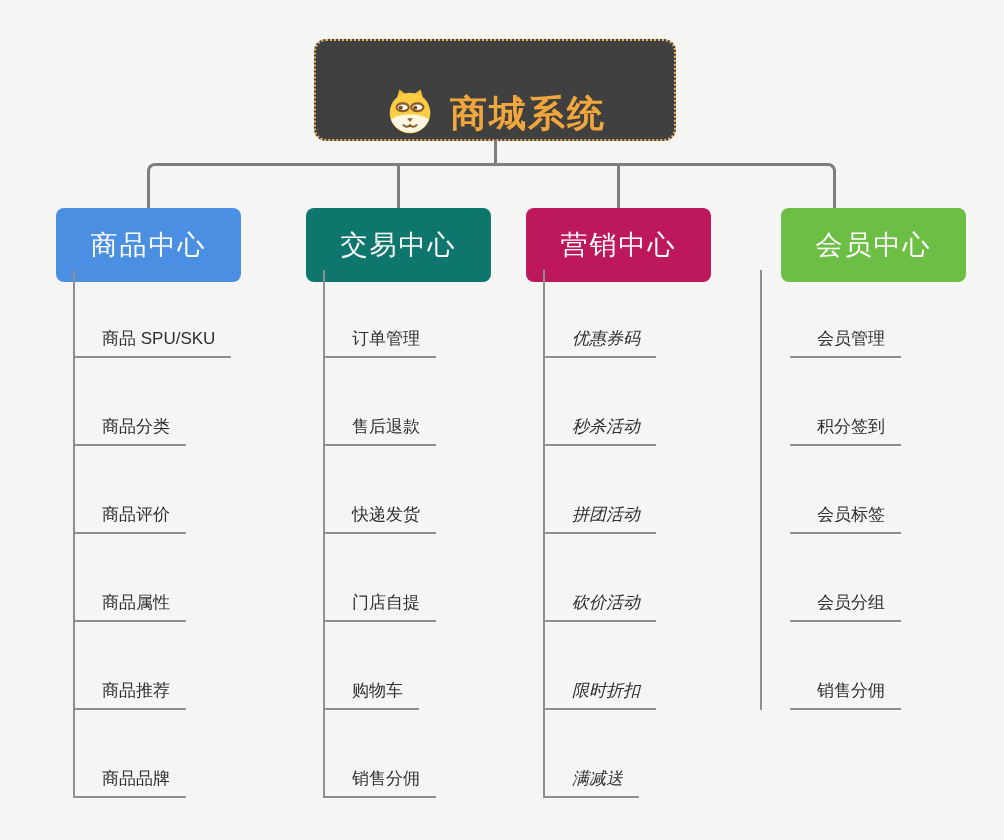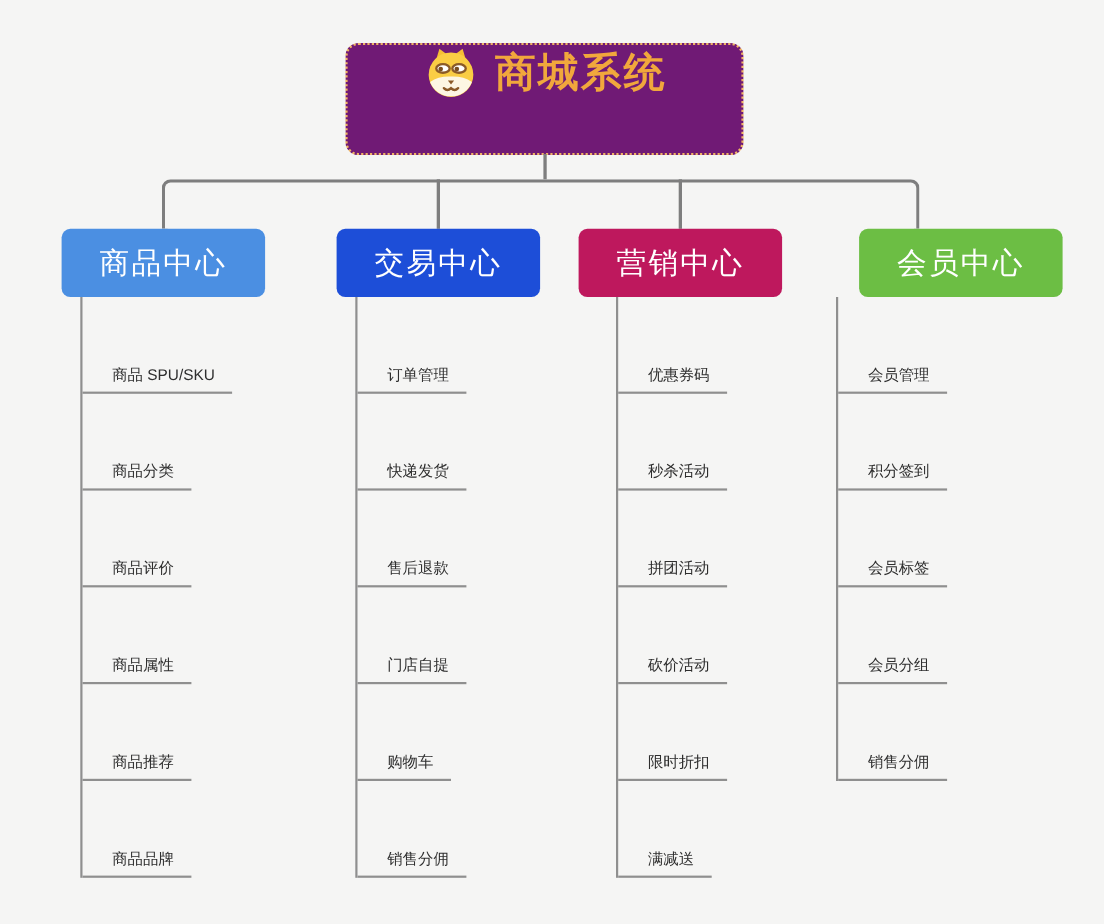--- a/index.html
+++ b/index.html
@@ -9,26 +9,26 @@
     width: 1004px;
     height: 840px;
     overflow: hidden;
     background: #f5f5f4;
   }
   
   .root-node {
     position: absolute;
     left: 314px; top: 39px;
     width: 362px; height: 102px;
-    background: #701a75;
+    background: #404040;
     border: 2px dotted #f0b463;
     border-radius: 12px;
     box-sizing: border-box;
     display: flex;
-    align-items: flex-start;
+    align-items: flex-end;
     justify-content: center;
     gap: 14px;
     cursor: default;
   }
   .root-title {
     font-size: 37px;
     font-weight: 600;
     letter-spacing: 2px;
     color: var(--root-title, #f1a73c);
     white-space: nowrap;
@@ -56,21 +56,21 @@
     top: 163px;
     width: 3px; height: 45px;
     background: var(--connector, #7e7e7e);
   }
   .drop-2 { left: 397px; }
   .drop-3 { left: 617px; }
   
   .branch-box {
     position: absolute;
     top: 208px;
-    width: 185px; height: 62px;
+    width: 185px; height: 74px;
     border-radius: 8px;
     color: #ffffff;
     font-size: 27px;
     letter-spacing: 2px;
     display: flex;
     align-items: center;
     justify-content: center;
     cursor: default;
   }
   .branch-box-1 { left: 56px; }
@@ -78,31 +78,31 @@
   .branch-box-3 { left: 526px; }
   .branch-box-4 { left: 743px; }
   
   .branch-list {
     position: absolute;
     top: 270px;
     border-left: 2px solid var(--leafline, #8f8f8f);
   }
   .branch-list-1 { left: 73px; }
   .branch-list-2 { left: 323px; }
-  .branch-list-3 { left: 560px; }
-  .branch-list-4 { left: 760px; }
+  .branch-list-3 { left: 543px; font-style: italic; }
+  .branch-list-4 { left: 760px; padding-left: 28px; }
   .leaf {
     height: 88px;
     display: flex;
     align-items: flex-end;
   }
   .leaf-label {
     display: inline-block;
     white-space: nowrap;
-    font-size: 14px;
+    font-size: 17px;
     color: var(--leaftext, #2e2e2e);
     padding: 0 16px 6px 27px;
     border-bottom: 2px solid var(--leafline, #8f8f8f);
     cursor: default;
   }
 </style>
 </head>
 <body>
 
 <div class="stage" style="background: rgb(245, 245, 244); --connector: #7e7e7e; --leafline: #8f8f8f; --leaftext: #2e2e2e; --root-title: #f1a73c;">
@@ -124,21 +124,21 @@
     </span>
     <span class="root-title">商城系统</span>
   </div>
 
   <div class="stem"></div>
   <div class="bracket"></div>
   <div class="drop drop-2"></div>
   <div class="drop drop-3"></div>
 
   <div class="branch-box branch-box-1" style="background: rgb(75, 143, 226);">商品中心</div>
-  <div class="branch-box branch-box-2" style="background: #1d4ed8;">交易中心</div>
+  <div class="branch-box branch-box-2" style="background: #0f766e;">交易中心</div>
   <div class="branch-box branch-box-3" style="background: #be185d;">营销中心</div>
   <div class="branch-box branch-box-4" style="background: rgb(108, 190, 68); margin-left: 38px;">会员中心</div>
 
   <div class="branch-list branch-list-1">
     <div class="leaf">
         <span class="leaf-label">商品 SPU/SKU</span>
       </div>
     <div class="leaf">
         <span class="leaf-label">商品分类</span>
       </div>
@@ -154,26 +154,26 @@
     <div class="leaf">
         <span class="leaf-label">商品品牌</span>
       </div>
   </div>
 
   <div class="branch-list branch-list-2">
     <div class="leaf">
         <span class="leaf-label">订单管理</span>
       </div>
     <div class="leaf">
+        <span class="leaf-label">售后退款</span>
+      </div>
+    <div class="leaf">
         <span class="leaf-label">快递发货</span>
       </div>
     <div class="leaf">
-        <span class="leaf-label">售后退款</span>
-      </div>
-    <div class="leaf">
         <span class="leaf-label">门店自提</span>
       </div>
     <div class="leaf">
         <span class="leaf-label">购物车</span>
       </div>
     <div class="leaf">
         <span class="leaf-label">销售分佣</span>
       </div>
   </div>
 

